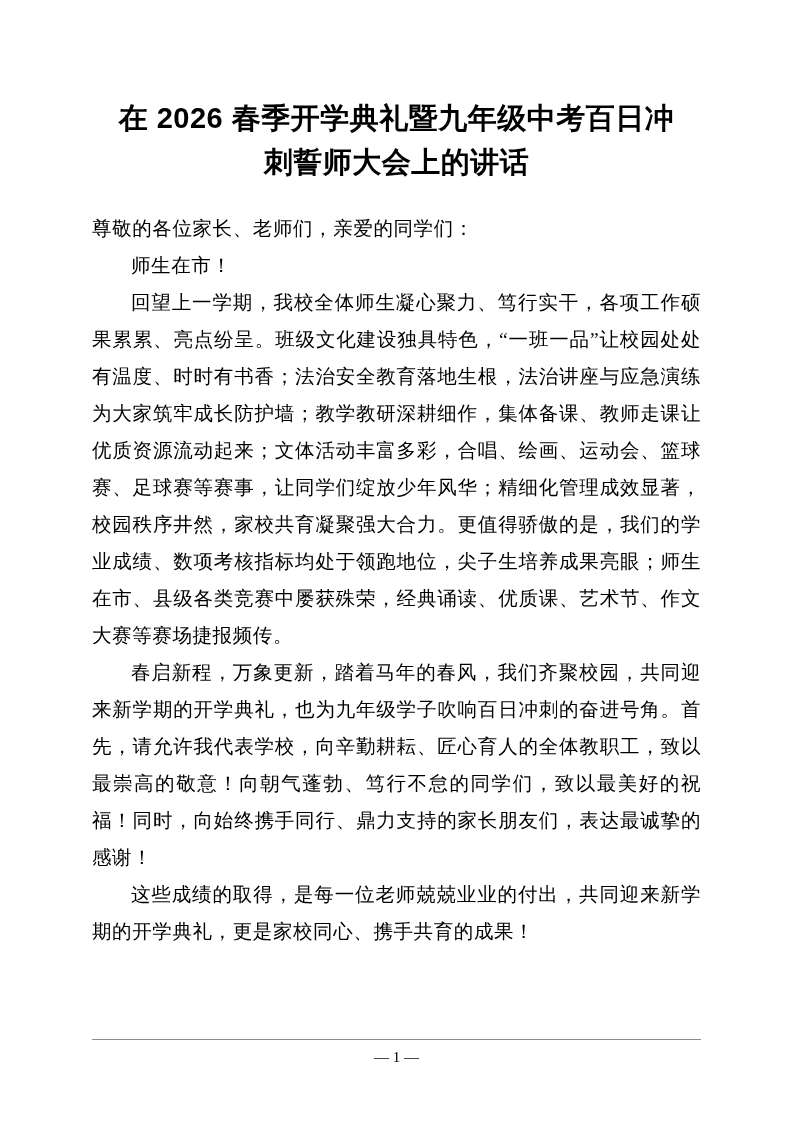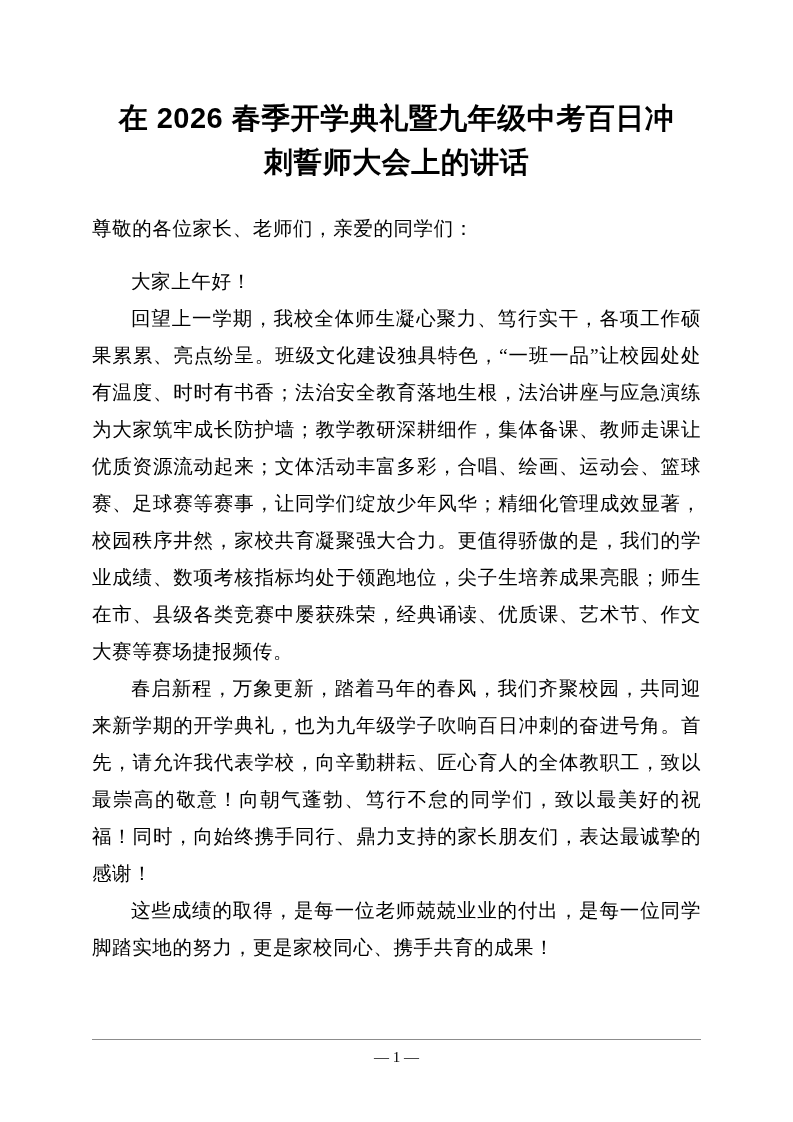--- a/index.html
+++ b/index.html
@@ -35,21 +35,21 @@
     font-size: 19.5px;
     line-height: 37px;
     text-align: justify;
     text-justify: inter-ideograph;
     letter-spacing: 0.6px;
     margin: 0;
   }
   .p-indent-0 { text-indent: 0; }
   .p-indent-1 { text-indent: 2em; }
   .salutation {
-    margin-bottom: 16px;
+    margin-bottom: 0;
   }
   .footer {
     position: absolute;
     left: 0;
     right: 0;
     bottom: 56px;
     text-align: center;
     font-size: 15px;
     font-family: "Liberation Serif", "DejaVu Serif", serif;
     color: #000000;
@@ -65,25 +65,25 @@
 </style>
 </head>
 <body>
 
 <div class="page">
 
   <h1 class="doc-title">在 2026 春季开学典礼暨九年级中考百日冲刺誓师大会上的讲话</h1>
 
   <p class="body-text p-indent-0 salutation">尊敬的各位家长、老师们，亲爱的同学们：</p>
 
-  <p class="body-text p-indent-1">大家上午好！</p>
+  <p class="body-text p-indent-1">师生在市！</p>
 
   <p class="body-text p-indent-1">回望上一学期，我校全体师生凝心聚力、笃行实干，各项工作硕果累累、亮点纷呈。班级文化建设独具特色，“一班一品”让校园处处有温度、时时有书香；法治安全教育落地生根，法治讲座与应急演练为大家筑牢成长防护墙；教学教研深耕细作，集体备课、教师走课让优质资源流动起来；文体活动丰富多彩，合唱、绘画、运动会、篮球赛、足球赛等赛事，让同学们绽放少年风华；精细化管理成效显著，校园秩序井然，家校共育凝聚强大合力。更值得骄傲的是，我们的学业成绩、数项考核指标均处于领跑地位，尖子生培养成果亮眼；师生在市、县级各类竞赛中屡获殊荣，经典诵读、优质课、艺术节、作文大赛等赛场捷报频传。</p>
 
   <p class="body-text p-indent-1">春启新程，万象更新，踏着马年的春风，我们齐聚校园，共同迎来新学期的开学典礼，也为九年级学子吹响百日冲刺的奋进号角。首先，请允许我代表学校，向辛勤耕耘、匠心育人的全体教职工，致以最崇高的敬意！向朝气蓬勃、笃行不怠的同学们，致以最美好的祝福！同时，向始终携手同行、鼎力支持的家长朋友们，表达最诚挚的感谢！</p>
 
-  <p class="body-text p-indent-1">这些成绩的取得，是每一位老师兢兢业业的付出，是每一位同学脚踏实地的努力，更是家校同心、携手共育的成果！</p>
+  <p class="body-text p-indent-1">这些成绩的取得，是每一位老师兢兢业业的付出，共同迎来新学期的开学典礼，更是家校同心、携手共育的成果！</p>
 
   <div class="footer-rule"></div>
 
   <div class="footer">— 1 —</div>
 
 </div>
 
 </body></html>

